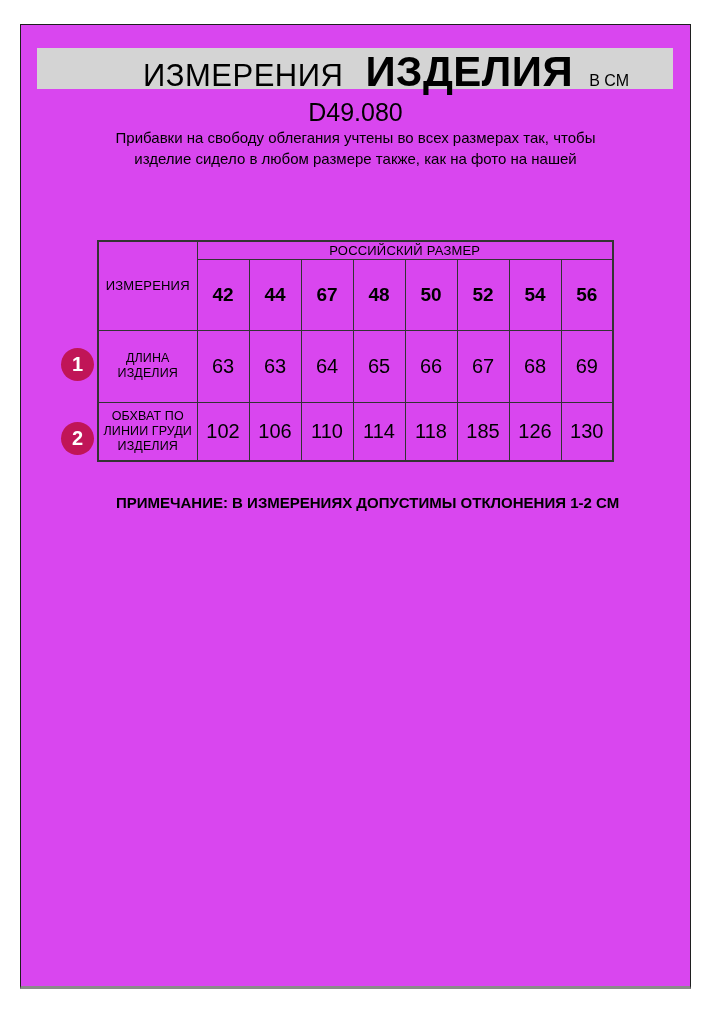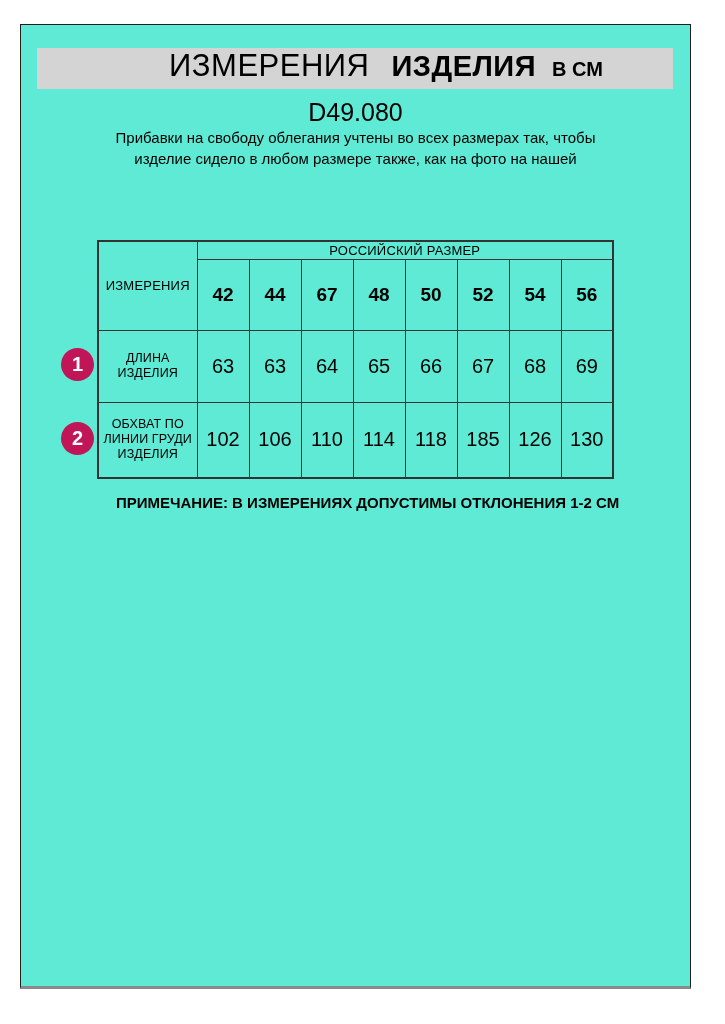--- a/index.html
+++ b/index.html
@@ -8,37 +8,37 @@
     background: #ffffff;
     font-family: "Liberation Sans", sans-serif;
     color: #000000;
     position: relative;
     overflow: hidden;
   }
   .page {
     position: absolute;
     left: 20px; top: 24px;
     width: 671px; height: 965px;
-    background: #5eead4;
+    background: #d946ef;
     border: 1px solid #1f1f1f;
     border-bottom: 3px solid #8a8a8a;
   }
   .header-bar {
     position: absolute;
     left: 16px; top: 23px;
     width: 636px; height: 41px;
     background: #d4d4d4;
     display: flex;
     align-items: baseline;
     justify-content: center;
     padding-left: 62px;
   }
   .title-regular { font-size: 31px; font-weight: 400; letter-spacing: 0.5px; }
-  .title-bold   { font-size: 29px; font-weight: 700; margin-left: 22px; letter-spacing: 0.5px; }
-  .title-units  { font-size: 20px; font-weight: 700; margin-left: 16px; }
+  .title-bold   { font-size: 42px; font-weight: 700; margin-left: 22px; letter-spacing: 0.5px; }
+  .title-units  { font-size: 16px; font-weight: 400; margin-left: 16px; }
   .article-code {
     position: absolute;
     top: 72px; left: 0;
     width: 100%;
     text-align: center;
     font-size: 25px;
     line-height: 30px;
   }
   .intro {
     position: absolute;
@@ -59,21 +59,21 @@
     border: 1px solid #333333;
     text-align: center;
     vertical-align: middle;
   }
   .size-table { border: 2px solid #333333; }
   col.c-meas  { width: 99px; }
   col.c-size  { width: 52px; }
   tr.r-rushdr   { height: 18px; }
   tr.r-sizes    { height: 71px; }
   tr.r-data1    { height: 72px; }
-  tr.r-data2    { height: 76px; }
+  tr.r-data2    { height: 59px; }
   td.meas-cell {
     font-size: 13px;
     letter-spacing: 0.2px;
   }
   td.rushdr-cell {
     font-size: 13px;
     letter-spacing: 0.2px;
   }
   td.size-cell {
     font-size: 19px;

